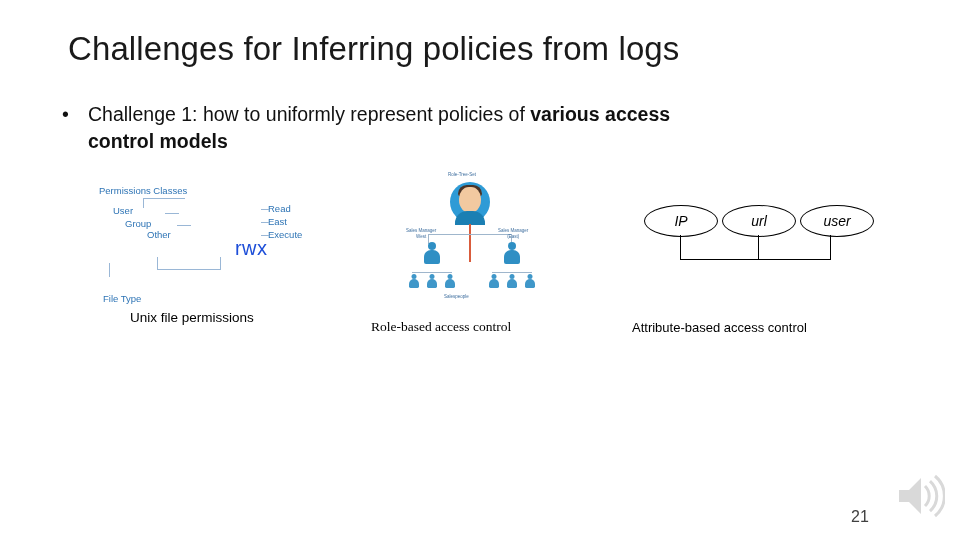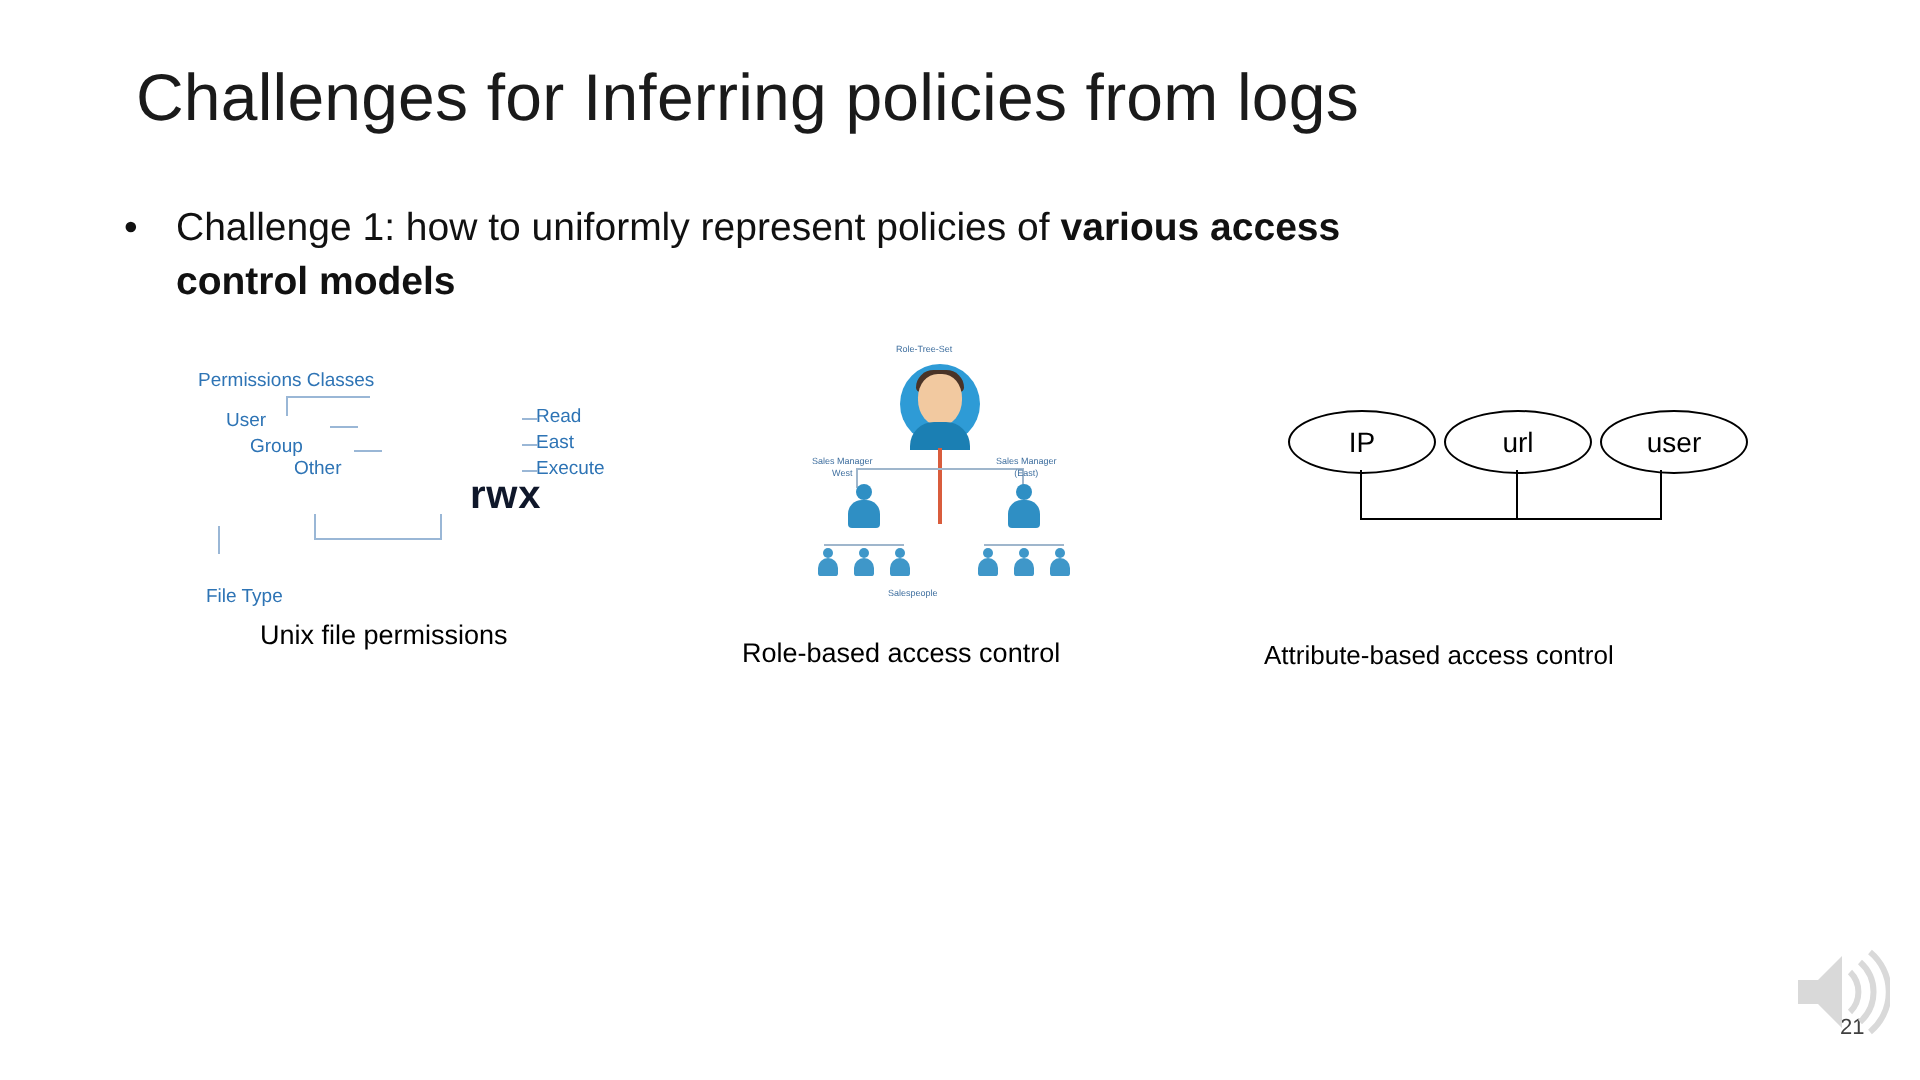--- a/index.html
+++ b/index.html
@@ -74,23 +74,22 @@
     font-size: 20px;
     color: #404040;
     letter-spacing: 0.4px;
     font-family: "Liberation Sans", sans-serif;
   }
   .fig-unix .perm-rwx {
     position: absolute;
     left: 140px;
     top: 52px;
     font-size: 20px;
-    color: #0f172a;
+    color: #1d4ed8;
     letter-spacing: 0.4px;
-    font-weight: bold;
   }
   .fig-unix .ln {
     position: absolute;
     background: #9ab7d6;
     height: 1px;
   }
   .fig-unix .ln.v {
     width: 1px;
     height: 10px;
   }
@@ -221,20 +220,21 @@
   .oval {
     position: absolute;
     border: 1px solid #000000;
     border-radius: 50%;
     display: flex;
     align-items: center;
     justify-content: center;
     font-size: 14px;
     background: #ffffff;
     color: #000000;
+    font-style: italic;
   }
   .oval-ip   { left: 8px;   top: 5px;  width: 72px; height: 30px; }
   .oval-url  { left: 86px;  top: 5px;  width: 72px; height: 30px; }
   .oval-user { left: 164px; top: 5px;  width: 72px; height: 30px; }
   .webreq {
     position: absolute;
     left: 58px;
     top: 60px;
     width: 136px;
     height: 40px;
@@ -253,29 +253,29 @@
 
   
   .caption {
     position: absolute;
     font-size: 13.5px;
     color: #000000;
     text-align: center;
     white-space: nowrap;
   }
   .cap-unix { left: 130px; top: 310px; }
-  .cap-rbac { left: 371px; top: 319px; }
+  .cap-rbac { left: 371px; top: 319px; font-family: Liberation Serif, serif; }
   .cap-abac { left: 632px; top: 320px; font-size: 13px; }
 
   
   .page-number {
     position: absolute;
-    left: 920px;
+    left: 851px;
     top: 508px;
-    font-size: 11px;
+    font-size: 16px;
     color: #404040;
   }
 
   
   .speaker {
     position: absolute;
     left: 893px;
     top: 470px;
     width: 52px;
     height: 52px;

